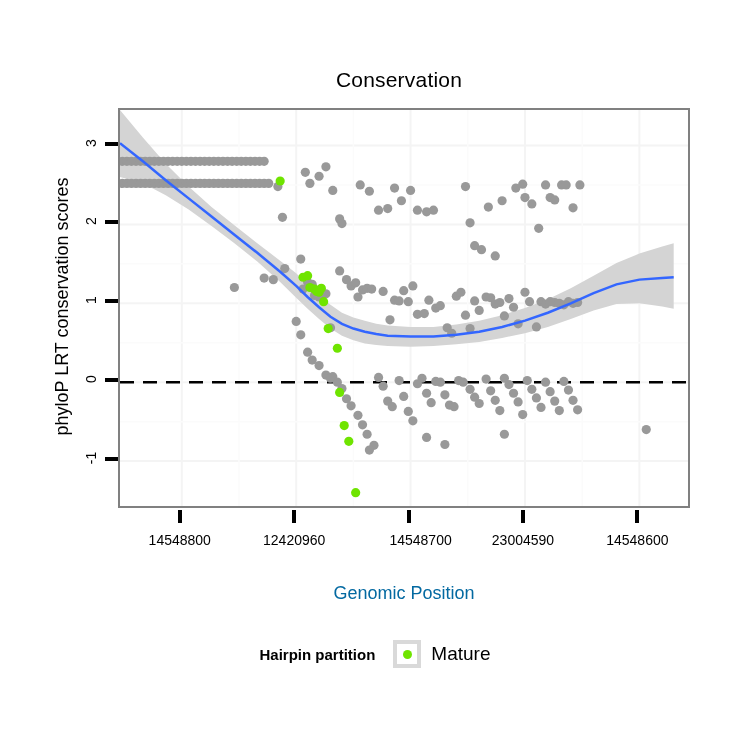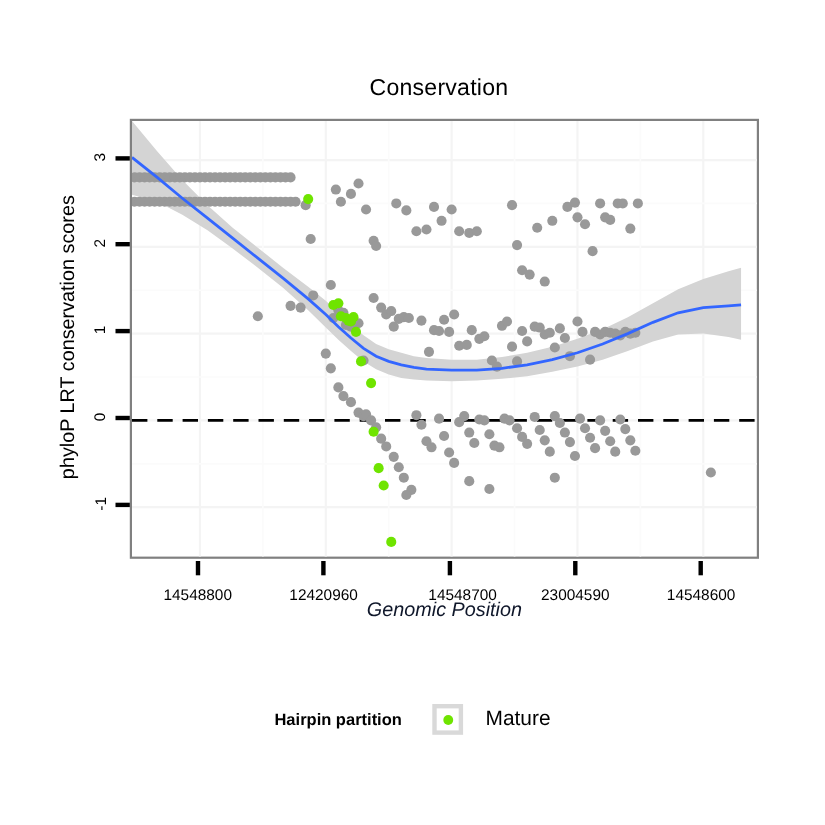--- a/index.html
+++ b/index.html
@@ -56,23 +56,23 @@
     top:22px;
     font-size:14px;color:#000;
     text-align:center;
     white-space:nowrap;
     transform:translateX(-50%);
   }
 
   .axis-title-x{
     position:absolute;
     left:118px;width:572px;
-    top:544px;
+    top:583px;
     text-align:center;
-    font-size:18px;color:#0f172a;font-style:italic;
+    font-size:18px;color:#0369a1;
   }
   .axis-title-y{
     position:absolute;
     left:-138px; top:296px;
     width:400px;
     text-align:center;
     font-size:18px;color:#000;
     transform:rotate(-90deg);
   }
 
@@ -80,21 +80,21 @@
   .y-axis{position:absolute;left:118px;top:108px;width:0;height:400px;}
 
   
   .legend{
     position:absolute;
     left:0;right:0;
     top:640px;
     display:flex;
     align-items:center;
     justify-content:center;
-    gap:20px;
+    gap:10px;
   }
   .legend-title{
     font-size:15px;
     font-weight:bold;
     color:#000;
     margin-right:8px;
   }
   .legend-key{
     width:28px;height:28px;
     background:#ffffff;

